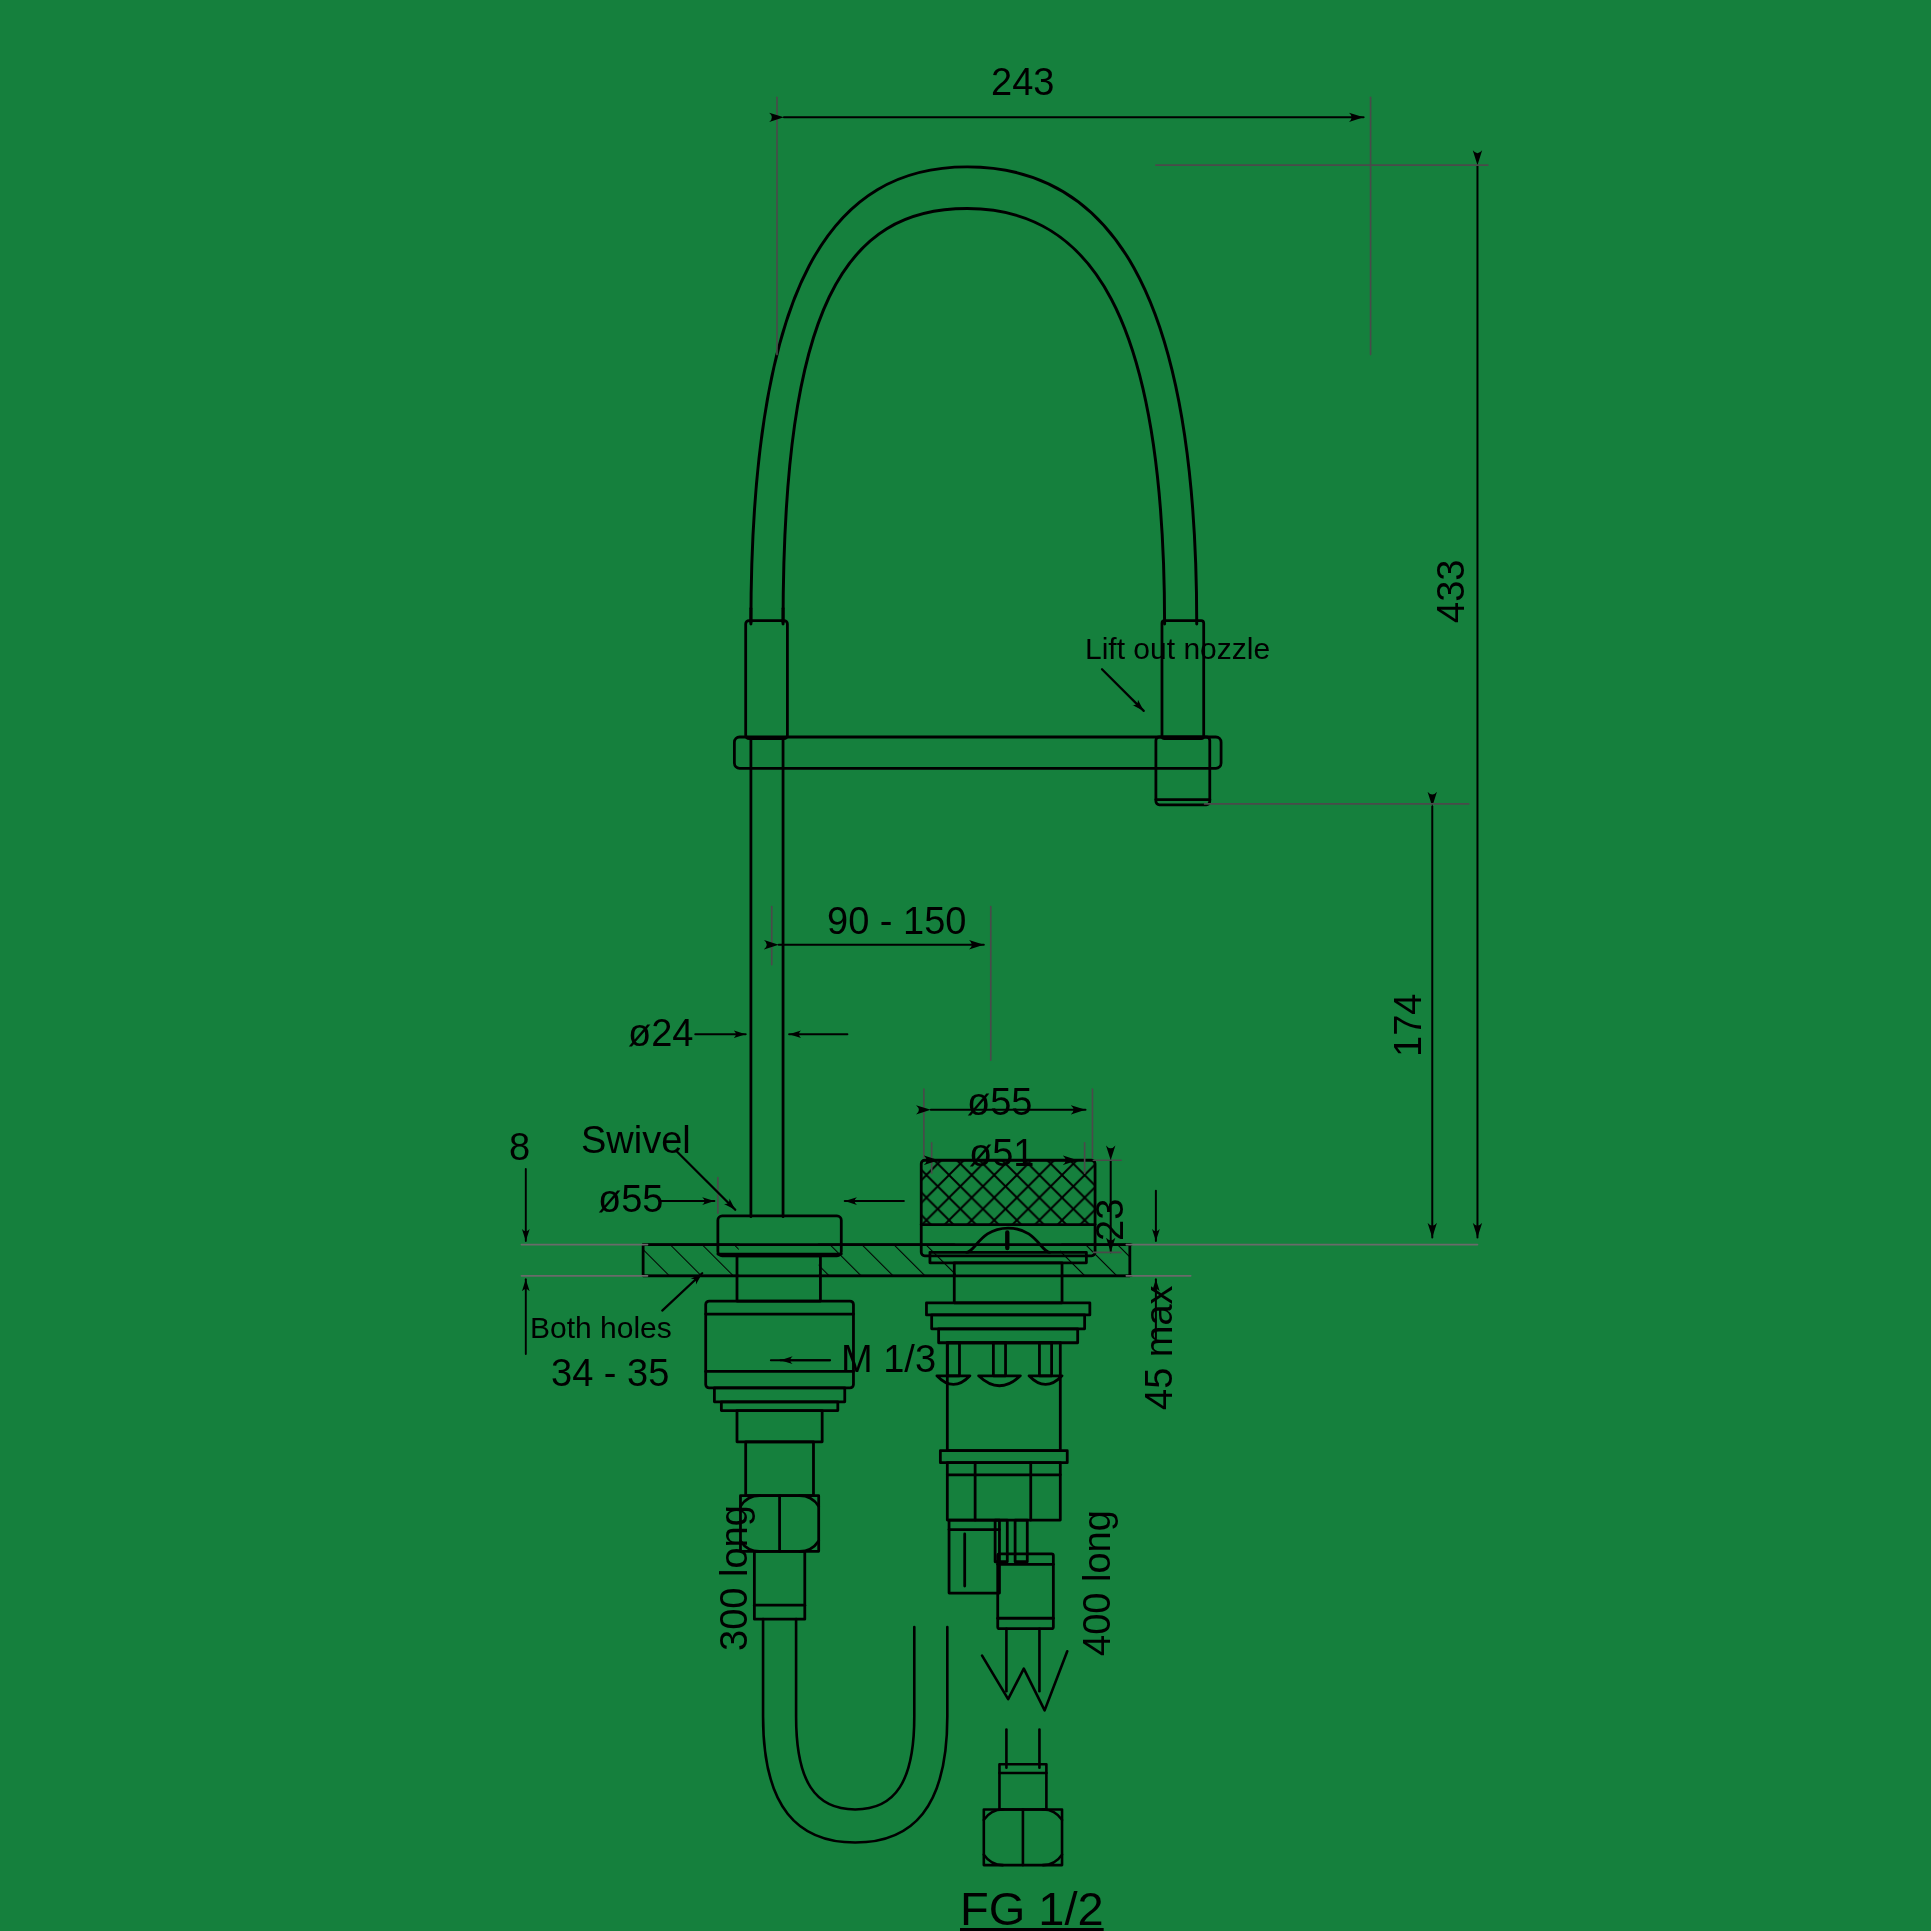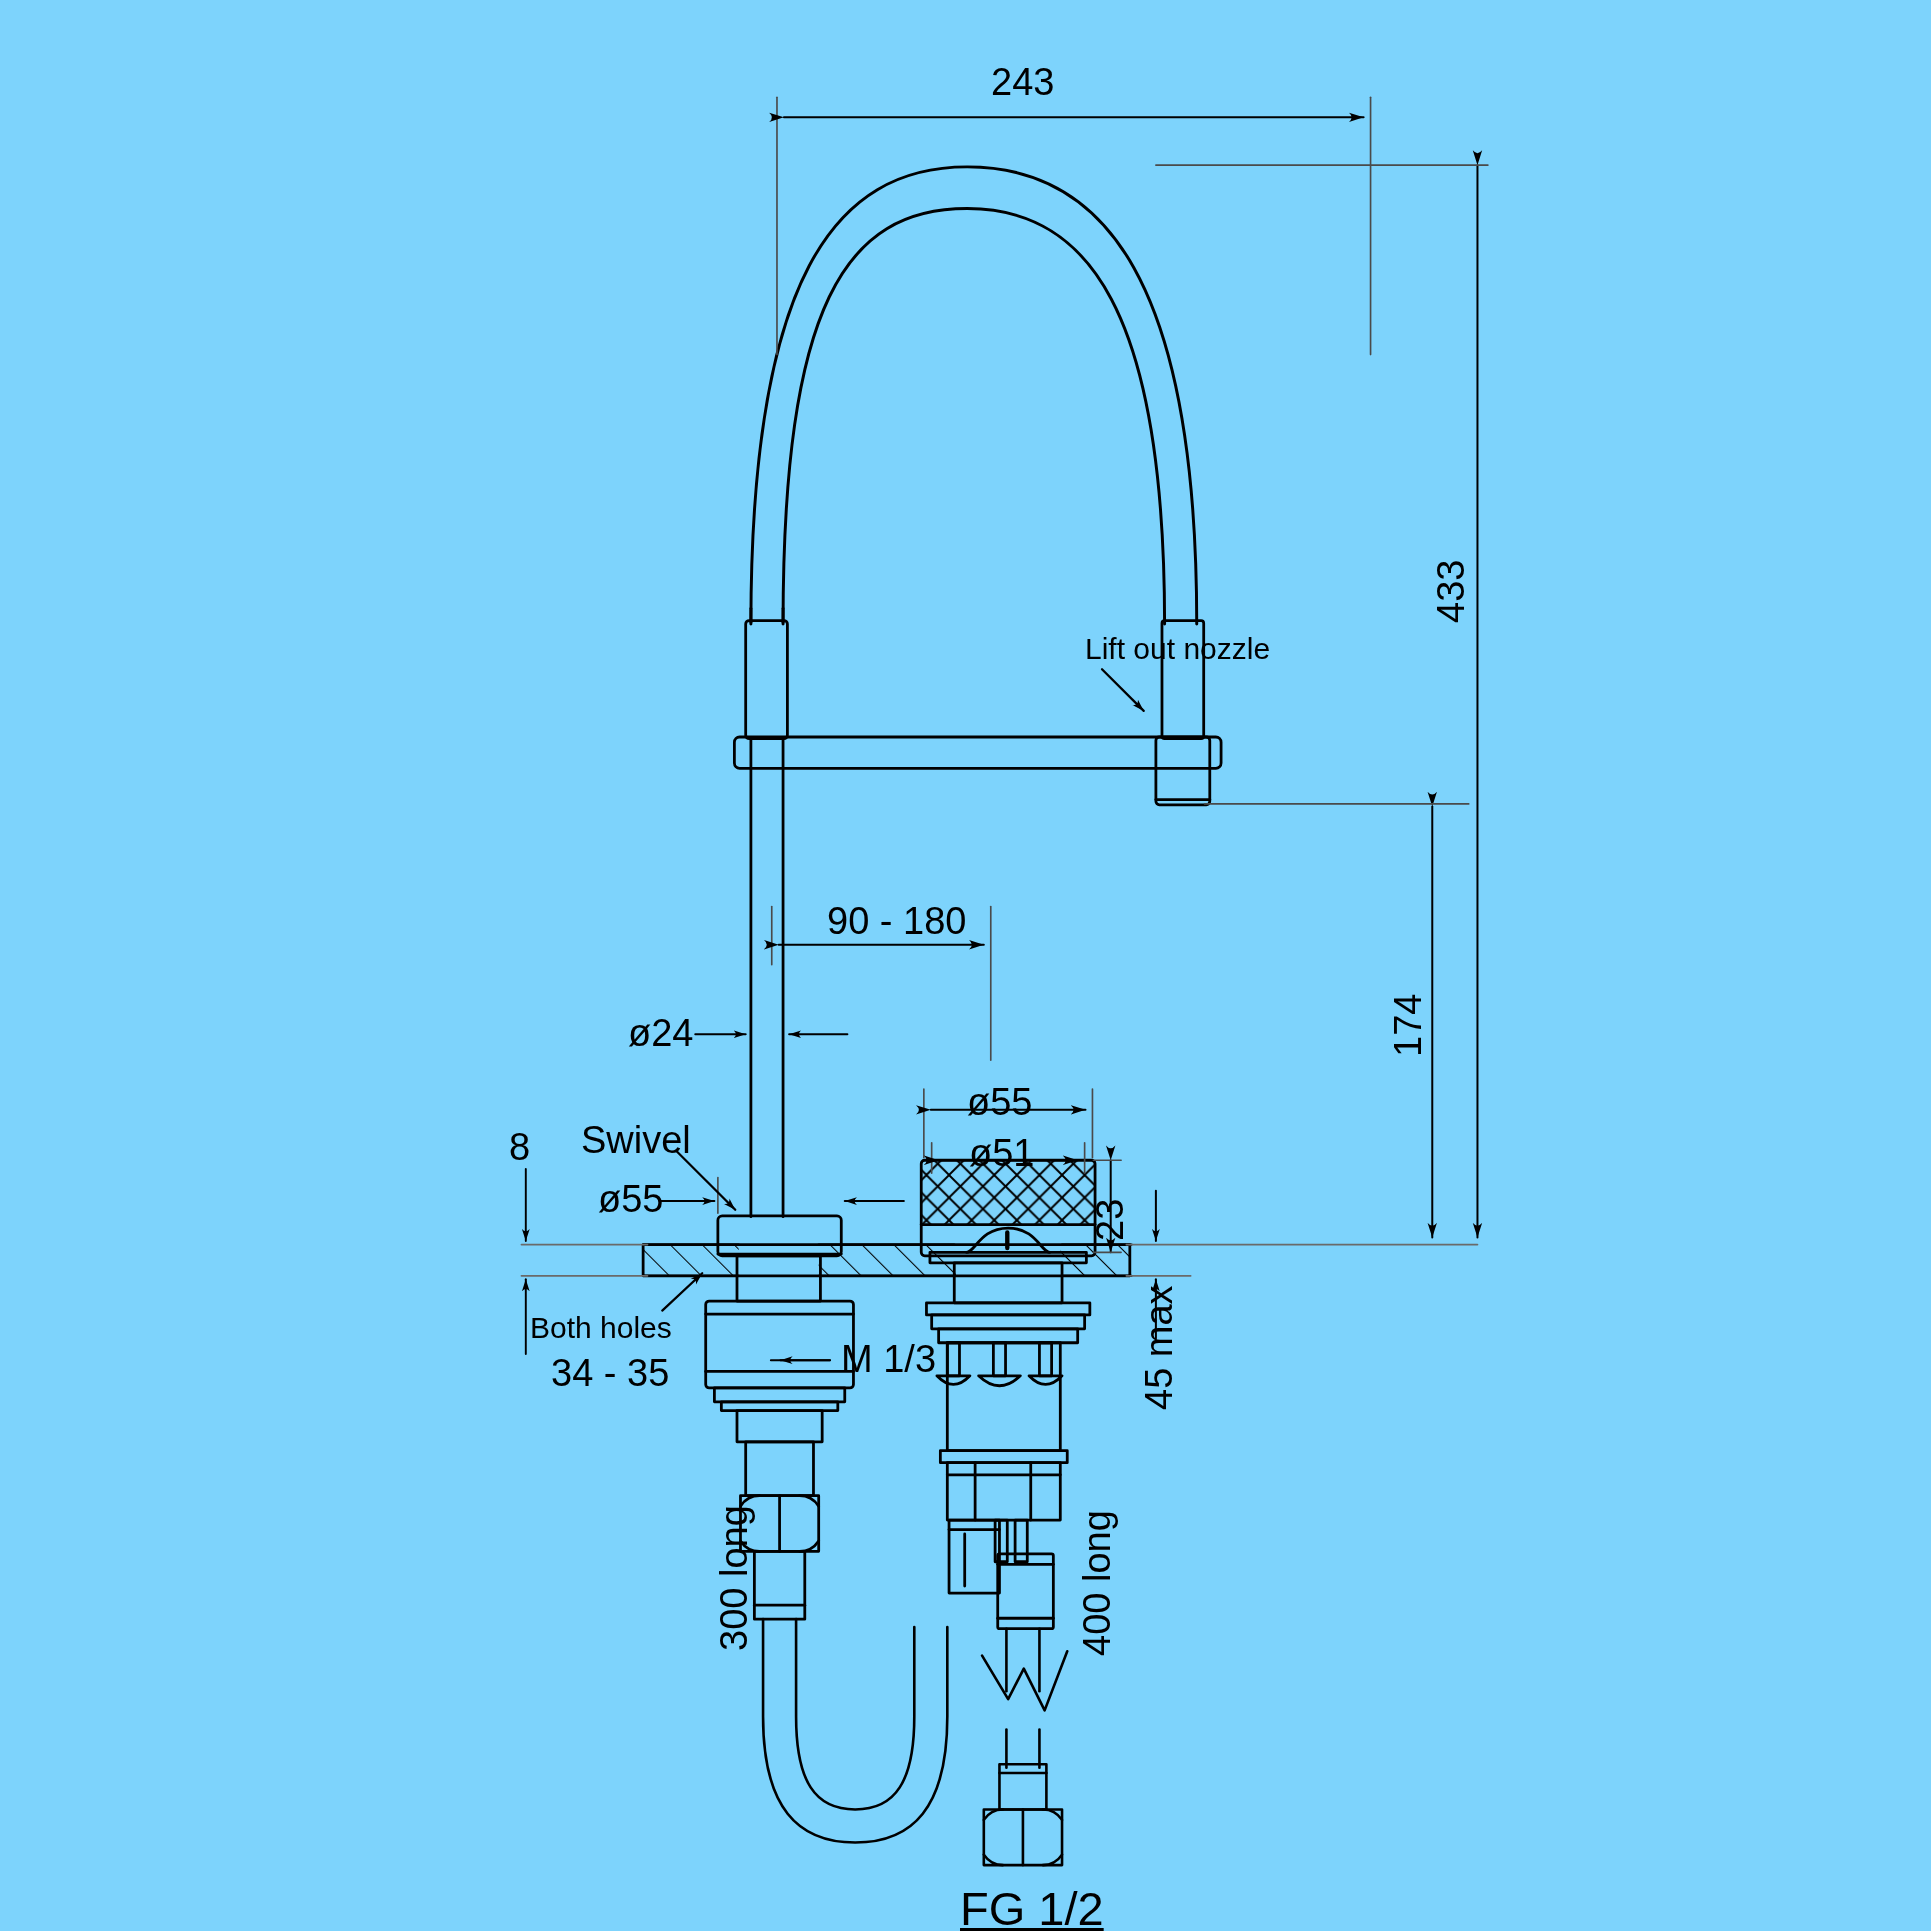--- a/index.html
+++ b/index.html
@@ -1,17 +1,17 @@
 <!DOCTYPE html>
 <html style="font-size:14px"><head>
 <meta charset="utf-8">
 <style>
   html,body{margin:0;padding:0;background:#ffffff;}
   body{width:1932px;height:1932px;font-family:"Liberation Sans","DejaVu Sans",sans-serif;}
-  #stage{position:relative;width:1932px;height:1932px;background:#7dd3fc;overflow:hidden;}
+  #stage{position:relative;width:1932px;height:1932px;background:#15803d;overflow:hidden;}
   svg{display:block;}
   .lbl{position:absolute;color:#000;white-space:pre;font-family:"Liberation Sans","DejaVu Sans",sans-serif;}
 </style>
 </head>
 <body>
 
 <div id="stage">
 
   <svg width="1932" height="1932" viewBox="0 0 2223 2223">
 
@@ -275,21 +275,21 @@
 
     </g>
   </svg>
 
   <div class="lbl" style="left:991px;top:61px;font-size:38px;">243</div>
 
   <div class="lbl" style="left:1430px;top:623px;font-size:38px;transform:rotate(-90deg);transform-origin:left top;">433</div>
 
   <div class="lbl" style="left:1387px;top:1057px;font-size:38px;transform:rotate(-90deg);transform-origin:left top;">174</div>
 
-  <div class="lbl" style="left:827px;top:900px;font-size:38px;">90 - 180</div>
+  <div class="lbl" style="left:827px;top:900px;font-size:38px;">90 - 150</div>
 
   <div class="lbl" style="left:628px;top:1012px;font-size:38px;text-align:center;">ø24</div>
 
   <div class="lbl" style="left:598px;top:1178px;font-size:38px;">ø55</div>
 
   <div class="lbl" style="left:967px;top:1081px;font-size:38px;">ø55</div>
 
   <div class="lbl" style="left:969px;top:1132px;font-size:38px;">ø51</div>
 
   <div class="lbl" style="left:1089px;top:1241px;font-size:38px;transform:rotate(-90deg);transform-origin:left top;">23</div>

